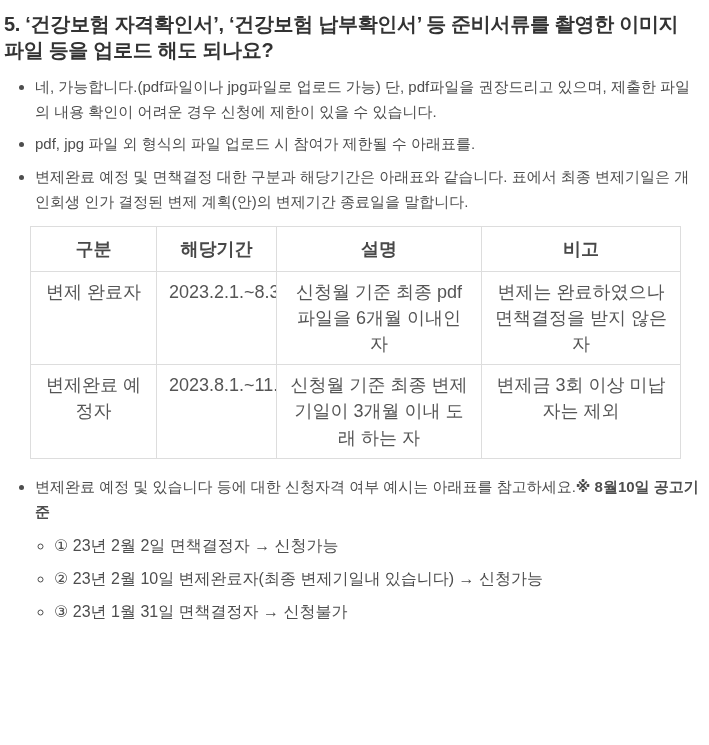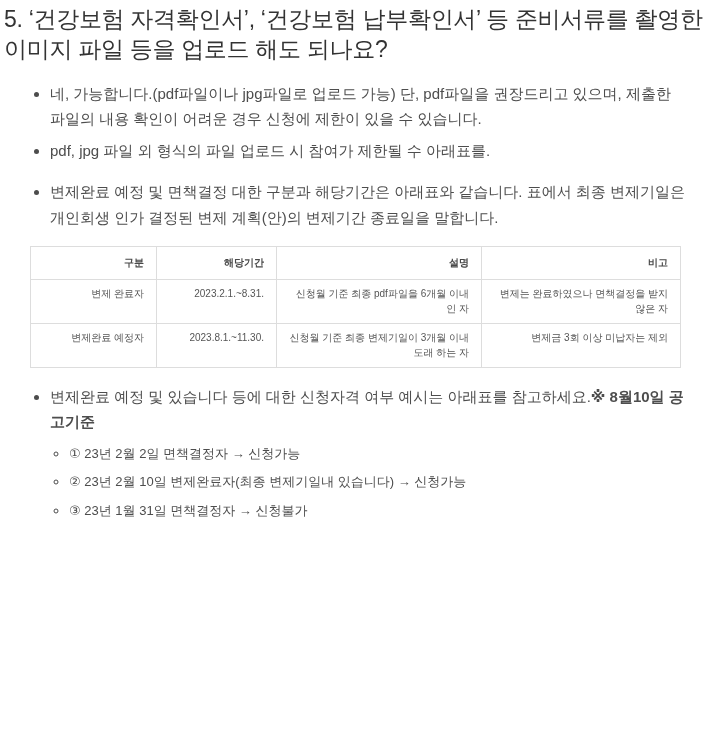--- a/index.html
+++ b/index.html
@@ -7,71 +7,71 @@
     width: 709px;
     height: 745px;
     box-sizing: border-box;
     padding: 5px 6px 6px 4px;
     background: var(--bg, #ffffff);
     font-family: "Liberation Sans", "DejaVu Sans", sans-serif;
     color: var(--body-color, #4d4d4d);
     overflow: hidden;
   }
   h2.question {
-    font-size: 23px;
-    font-weight: 400;
+    font-size: 20px;
+    font-weight: 700;
     color: var(--heading-color, #333333);
     line-height: 1.3;
     letter-spacing: -0.3px;
-    margin: 0 0 11px 0;
+    margin: 6px 0 11px 0;
   }
   section.faq-6 h2.question { margin-top: 15px; }
 
   ul.bullets {
     list-style: disc;
-    margin: 16px;
+    margin: 1px;
     padding: 0 0 0 30px;
   }
   ul.bullets > li {
     font-size: 15px;
     line-height: 1.68;
     margin: 0 0 7px 0;
   }
 
   table.grid {
     border-collapse: collapse;
     table-layout: fixed;
     width: 650px;
     margin: 12px 0 15px 26px;
   }
   table.grid th, table.grid td {
     border: 1px solid var(--table-border, #dddddd);
     padding: 7px 12px;
-    font-size: 10px;
+    font-size: 18px;
     line-height: 1.45;
-    text-align: right;
+    text-align: center;
     vertical-align: top;
     color: var(--table-text, #555555);
     font-weight: 400;
     overflow: hidden;
   }
   table.grid th {
     font-weight: 700;
     color: #484848;
     padding-top: 9px;
     padding-bottom: 9px;
   }
 
   ul.examples {
     list-style: circle;
     margin: 10px 0 0 0;
     padding: 0 0 0 19px;
   }
   ul.examples > li {
-    font-size: 13px;
+    font-size: 16px;
     line-height: 1.45;
     margin: 0 0 10px 0;
   }
   b.note-bold { font-weight: 700; color: inherit; }
 </style>
 </head>
 <body>
 
 <main>
 

